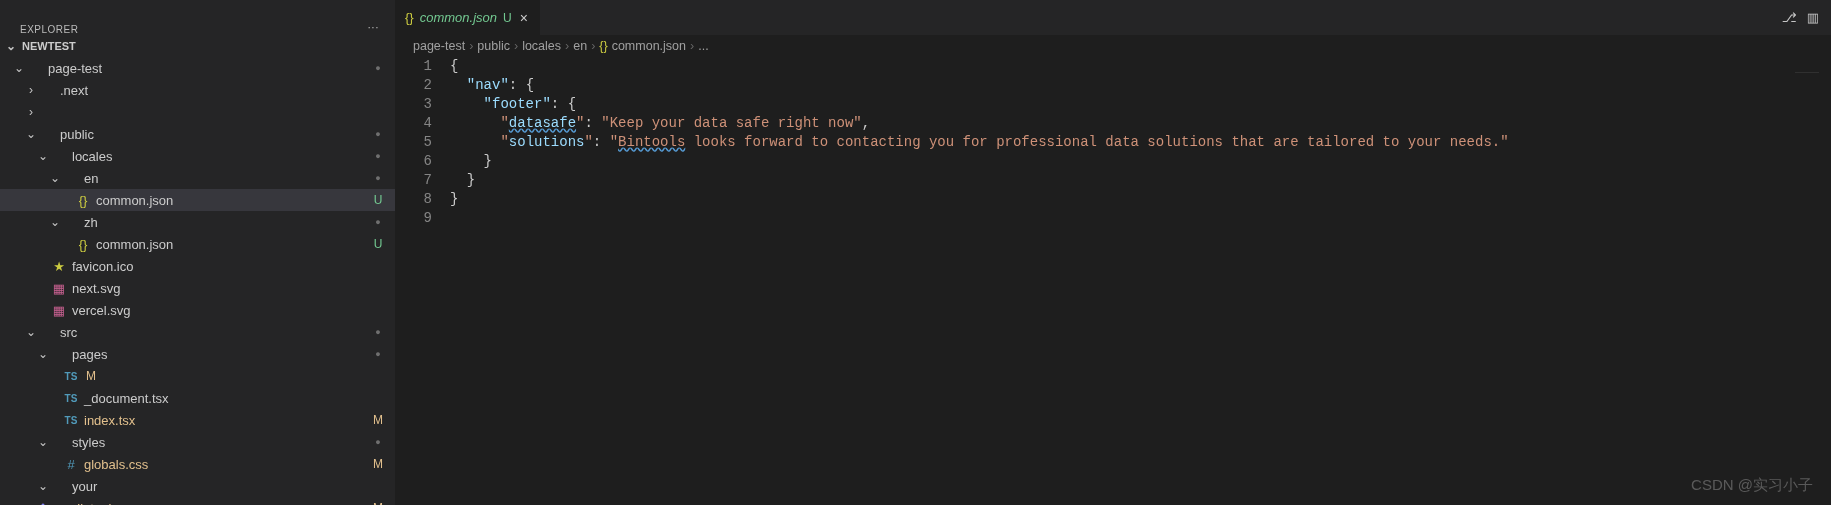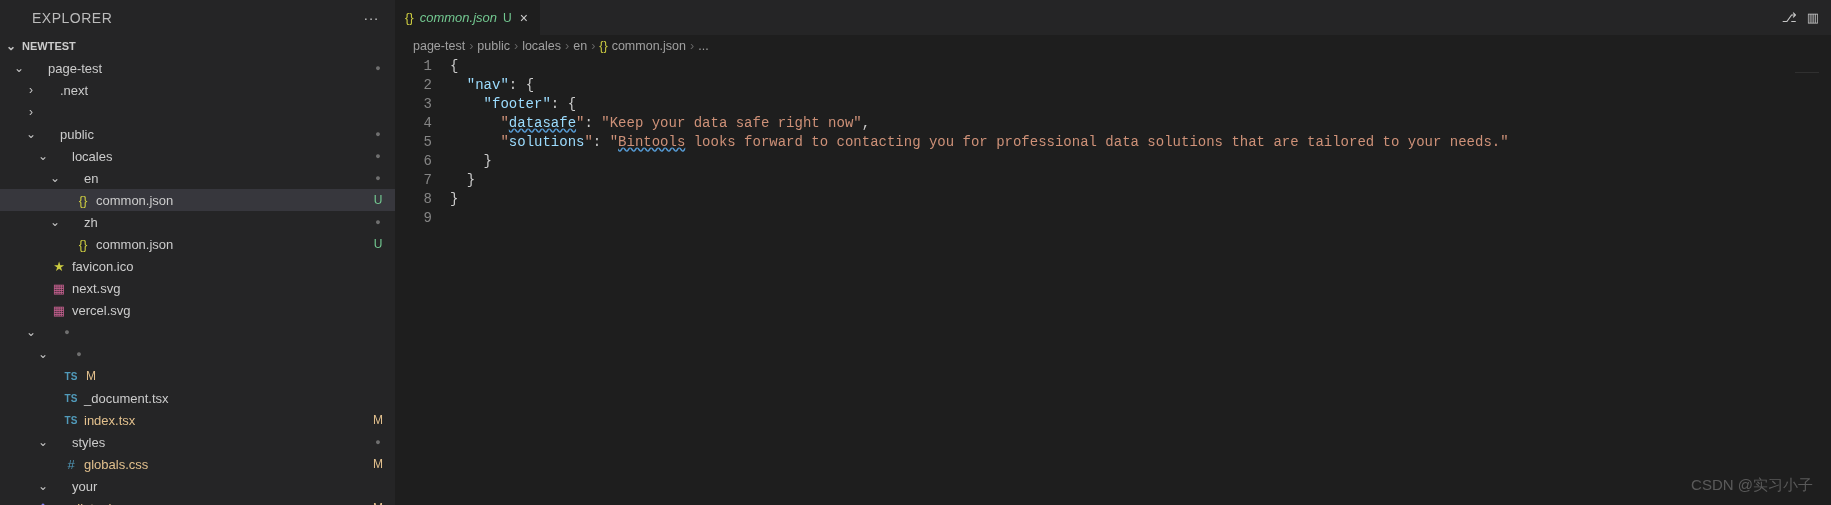--- a/index.html
+++ b/index.html
@@ -15,27 +15,26 @@
 }
 .sidebar {
   width: 395px;
   background: #252526;
   display: flex;
   flex-direction: column;
 }
 .sidebar-header {
   height: 35px;
   display: flex;
-  align-items: center;
+  align-items: flex-end;
   justify-content: space-between;
   padding: 0 12px 0 20px;
-  font-size: 14px;
+  font-size: 10px;
   letter-spacing: 0.5px;
   color: #bbbbbb;
-  margin-left: 12px;
 }
 .project-header {
   height: 22px;
   display: flex;
   align-items: center;
   padding: 0 4px;
   font-size: 11px;
   font-weight: bold;
   color: #cccccc;
   cursor: pointer;
@@ -243,25 +242,27 @@
         <span class="label">next.svg</span>
       </div>
       <div class="tree-row" style="padding-left: 36px;">
         <span class="chev"></span>
         <span class="icon ic-svg">▦</span>
         <span class="label">vercel.svg</span>
       </div>
       <div class="tree-row" style="padding-left: 24px;">
         <span class="chev">⌄</span>
         <span class="icon "></span>
-        <span class="badge dot">●</span>
-      </div>
-      <div class="tree-row" style="padding-left: 36px;">
-        <span class="chev">⌄</span>
-        <span class="icon "></span>
+        <span class="label">src</span>
+        <span class="badge dot">●</span>
+      </div>
+      <div class="tree-row" style="padding-left: 36px;">
+        <span class="chev">⌄</span>
+        <span class="icon "></span>
+        <span class="label">pages</span>
         <span class="badge dot">●</span>
       </div>
       <div class="tree-row" style="padding-left: 48px;">
         <span class="chev"></span>
         <span class="icon ic-ts">TS</span>
         <span class="badge badge-m">M</span>
       </div>
       <div class="tree-row" style="padding-left: 48px;">
         <span class="chev"></span>
         <span class="icon ic-ts">TS</span>

